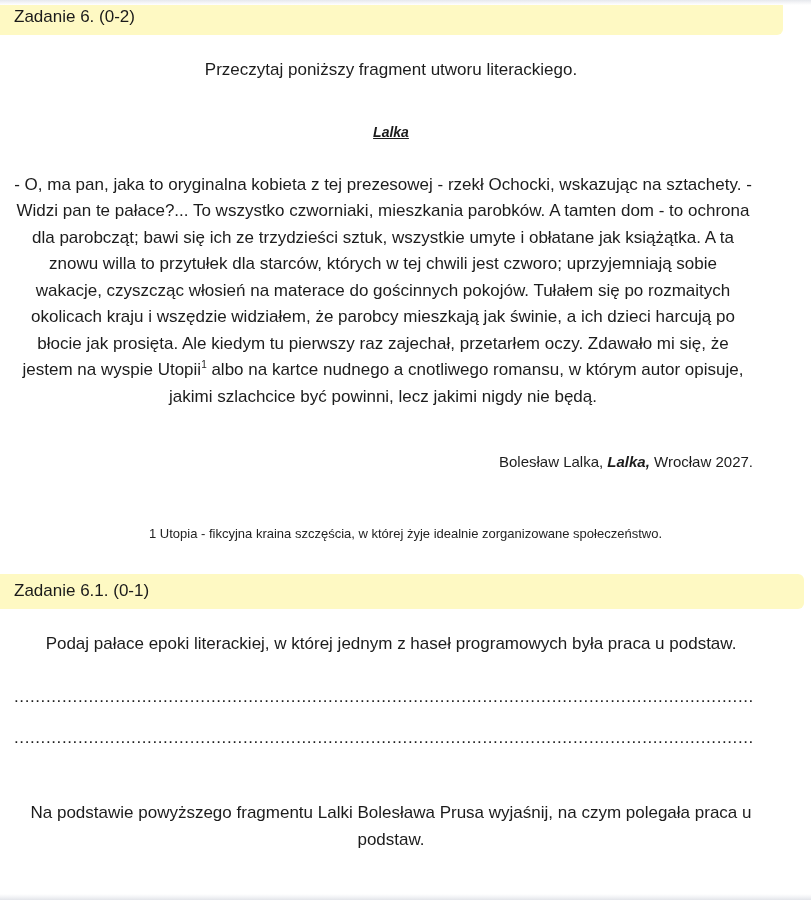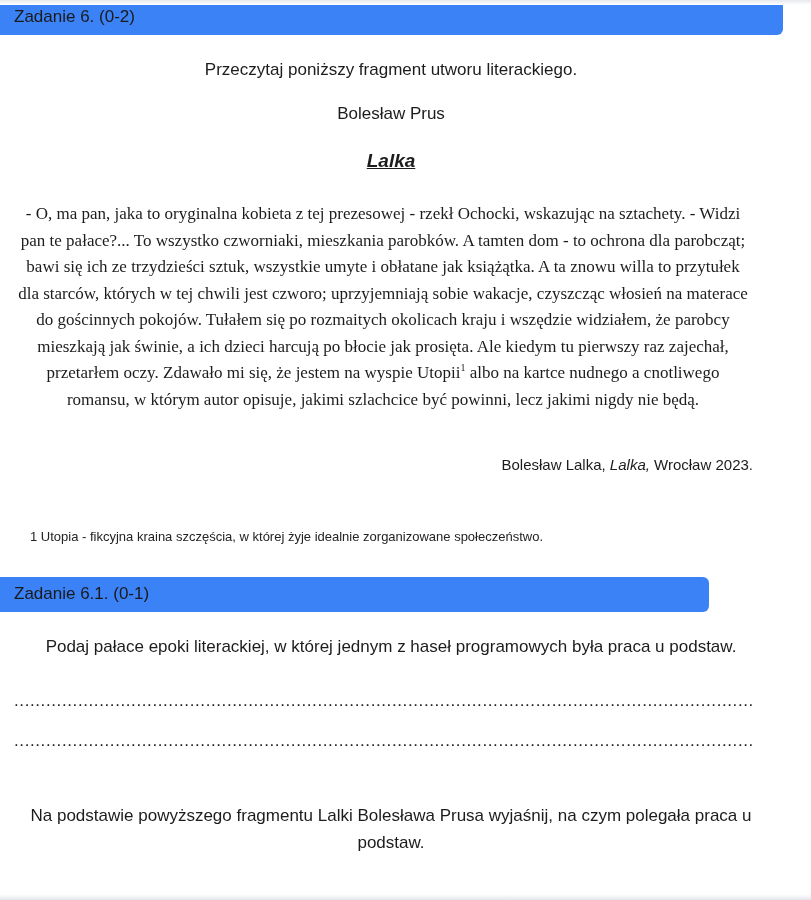--- a/index.html
+++ b/index.html
@@ -33,31 +33,31 @@
   }
 
   .page {
     position: absolute;
     top: 0; left: 0;
     width: 811px;
   }
 
   
   .task-band {
-    background: #3b82f6;
+    background: #fef9c3;
     border-radius: 0 6px 6px 0;
     font-size: 17px;
     line-height: 1.45;
     color: #1a1a1a;
     padding: 5px 0 5px 14px;
     box-sizing: border-box;
     white-space: nowrap;
   }
   .band-w1 { width: 783px; }
-  .band-w2 { width: 709px; }
+  .band-w2 { width: 804px; }
   .band-w3 { width: 798px; }
 
   
   .para {
     margin: 0;
     padding: 0 14px 0 14px;
     max-width: 754px;
     box-sizing: content-box;
     font-size: 17px;
     line-height: 1.56;
@@ -65,49 +65,49 @@
     text-align: center;
   }
   .gap-18 { height: 18px; }
   .gap-22 { height: 22px; }
   .gap-26 { height: 26px; }
   .gap-30 { height: 30px; }
 
   .work-title {
     font-weight: bold;
     font-style: italic;
-    font-size: 19px;
+    font-size: 14px;
     text-decoration: underline;
   }
 
   .passage {
     max-width: 738px;
-    font-family: Liberation Serif, serif;
   }
 
   sup.fn-ref {
     font-size: 10px;
     vertical-align: super;
     line-height: 0;
   }
 
   .attribution {
     padding: 0 58px 0 14px;
     font-size: 15px;
     line-height: 1.5;
     text-align: right;
     color: #1c1c1c;
   }
-  .attribution .it { font-style: italic; }
+  .attribution .it { font-style: italic; font-weight: bold; }
 
   .footnote {
     padding: 0 30px;
     font-size: 13px;
     line-height: 1.5;
     color: #232323;
+    text-align: center;
   }
 
   
   .answer-line {
     padding: 0 14px;
     font-size: 17px;
     line-height: 1.2;
     color: #1c1c1c;
     letter-spacing: 0.6px;
     overflow: hidden;
@@ -125,38 +125,37 @@
 <div class="page">
 
   <div class="task-band band-w1">Zadanie 6. (0-2)</div>
 
   <div class="gap-22"></div>
 
   <p class="para">Przeczytaj poniższy fragment utworu literackiego.</p>
 
   <div class="gap-18"></div>
 
-  <p class="para">Bolesław Prus</p>
 
   <div class="gap-18"></div>
 
   <p class="para">
     <span class="work-title">Lalka</span>
   </p>
 
   <div class="gap-26"></div>
 
   <p class="para passage">
     <span>- O, ma pan, jaka to oryginalna kobieta z tej prezesowej - rzekł Ochocki, wskazując na sztachety. - Widzi pan te pałace?... To wszystko czworniaki, mieszkania parobków. A tamten dom - to ochrona dla parobcząt; bawi się ich ze trzydzieści sztuk, wszystkie umyte i obłatane jak książątka. A ta znowu willa to przytułek dla starców, których w tej chwili jest czworo; uprzyjemniają sobie wakacje, czyszcząc włosień na materace do gościnnych pokojów. Tułałem się po rozmaitych okolicach kraju i wszędzie widziałem, że parobcy mieszkają jak świnie, a ich dzieci harcują po błocie jak prosięta. Ale kiedym tu pierwszy raz zajechał, przetarłem oczy. Zdawało mi się, że jestem na wyspie Utopii</span><sup class="fn-ref">1</sup><span> albo na kartce nudnego a cnotliwego romansu, w którym autor opisuje, jakimi szlachcice być powinni, lecz jakimi nigdy nie będą.</span>
   </p>
 
   <div class="gap-26"></div>
 
   <p class="attribution">
-    <span>Bolesław Lalka, </span><span class="it">Lalka,</span><span> Wrocław 2023.</span>
+    <span>Bolesław Lalka, </span><span class="it">Lalka,</span><span> Wrocław 2027.</span>
   </p>
 
   <div class="gap-22"></div>
 
   <p class="footnote">1 Utopia - fikcyjna kraina szczęścia, w której żyje idealnie zorganizowane społeczeństwo.</p>
 
   <div class="gap-18"></div>
 
   <div class="task-band band-w2">Zadanie 6.1. (0-1)</div>
 

